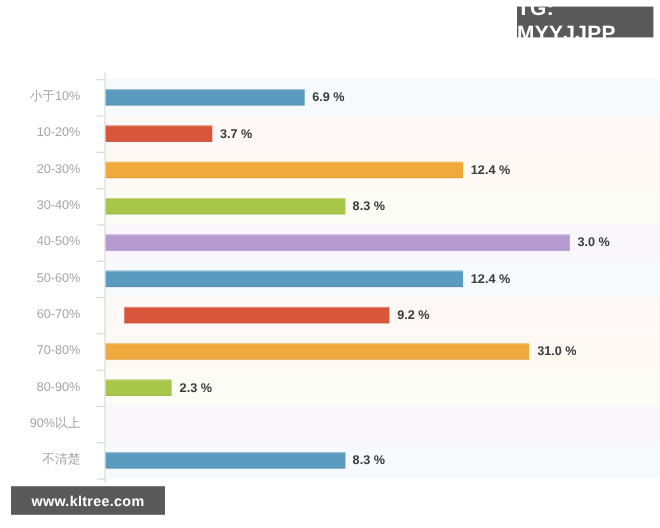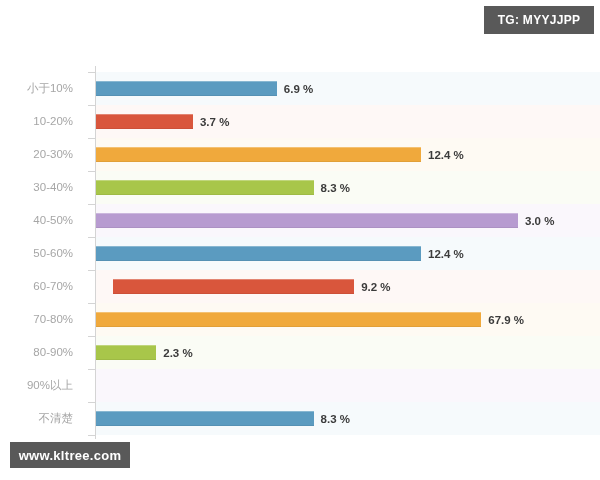--- a/index.html
+++ b/index.html
@@ -20,28 +20,28 @@
     color: #ffffff;
     font-weight: bold;
     letter-spacing: .3px;
     display: flex;
     align-items: center;
     justify-content: center;
   }
   #tg-badge {
     top: 6px;
     right: 6px;
-    width: 110px;
+    width: 124px;
     height: 28px;
-    font-size: 12px;
+    font-size: 19px;
   }
   #site-badge {
     left: 10px;
     bottom: 12px;
-    width: 120px;
+    width: 140px;
     height: 26px;
     font-size: 13px;
   }
 
   
   #chart {
     position: absolute;
     left: 0;
     top: 58px;
     width: 600px;
@@ -192,21 +192,21 @@
           <div class="bar" title="60-70% 9.2 %" style="width: 241.143px; background: rgb(217, 86, 60);"></div>
           <div class="val" style="color: rgb(59, 59, 59);">9.2 %</div>
         </div>
       </div>
       <div class="band" style="top: 245px; background: rgb(253, 246, 234);"></div>
       <div class="tick" style="top: 245px; background: rgb(212, 212, 212);"></div>
       <div class="row" style="top: 245px; padding-left: 20px;">
         <div class="cat-label" style="color: rgb(166, 166, 166);">70-80%</div>
         <div class="bar-wrap">
           <div class="bar" title="70-80% 14.7 %" style="width: 385.304px; background: rgb(240, 169, 60);"></div>
-          <div class="val" style="color: rgb(59, 59, 59);">67.9 %</div>
+          <div class="val" style="color: rgb(59, 59, 59);">31.0 %</div>
         </div>
       </div>
       <div class="band" style="top: 278px; background: rgb(246, 250, 236);"></div>
       <div class="tick" style="top: 278px; background: rgb(212, 212, 212);"></div>
       <div class="row" style="top: 278px;">
         <div class="cat-label" style="color: rgb(166, 166, 166);">80-90%</div>
         <div class="bar-wrap">
           <div class="bar" title="80-90% 2.3 %" style="width: 60.2857px; background: rgb(168, 198, 74);"></div>
           <div class="val" style="color: rgb(59, 59, 59);">2.3 %</div>
         </div>

